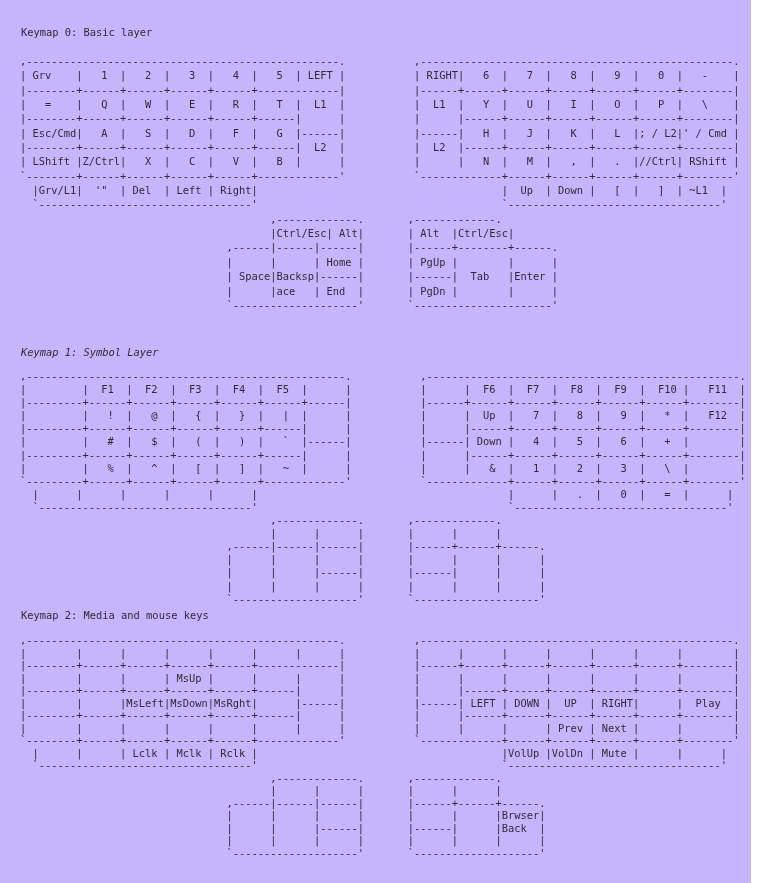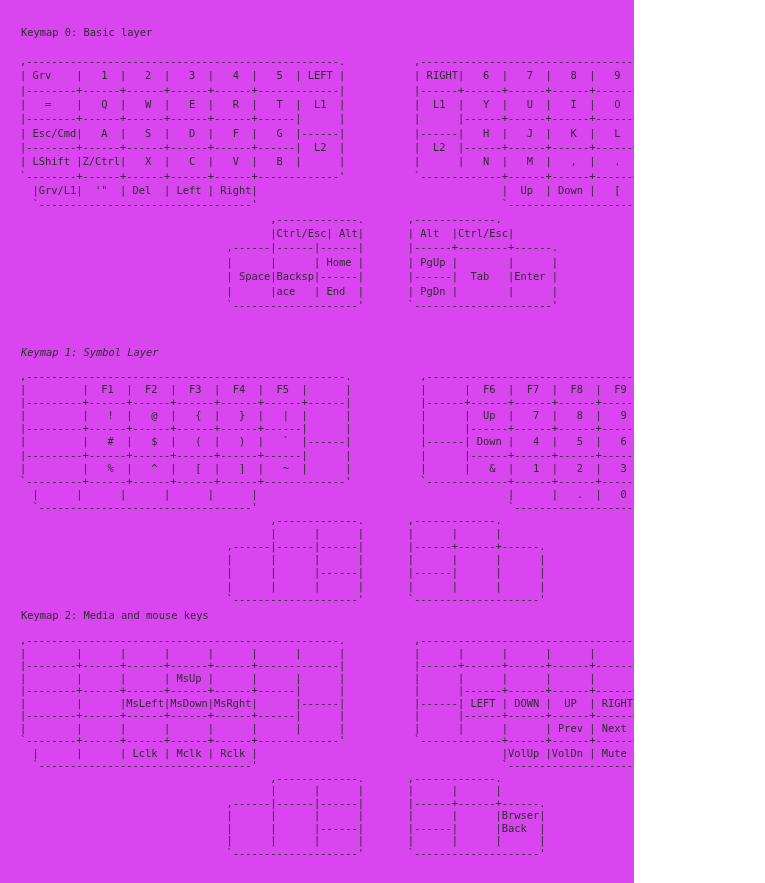--- a/index.html
+++ b/index.html
@@ -1,20 +1,20 @@
 <!DOCTYPE html>
 <html><head>
 <meta charset="utf-8">
 <style>
   html, body { margin: 0; padding: 0; background: #ffffff; }
   .page {
     position: relative;
-    width: 634px;
+    width: 751px;
     height: 883px;
-    background: #d946ef;
+    background: #c4b5fd;
     overflow: hidden;
     font-family: "DejaVu Sans Mono", "Liberation Mono", monospace;
     color: #2e2e2e;
   }
   .khead {
     position: absolute;
     left: 21px;
     font-size: 10.4px;
     line-height: 14px;
     white-space: pre;

